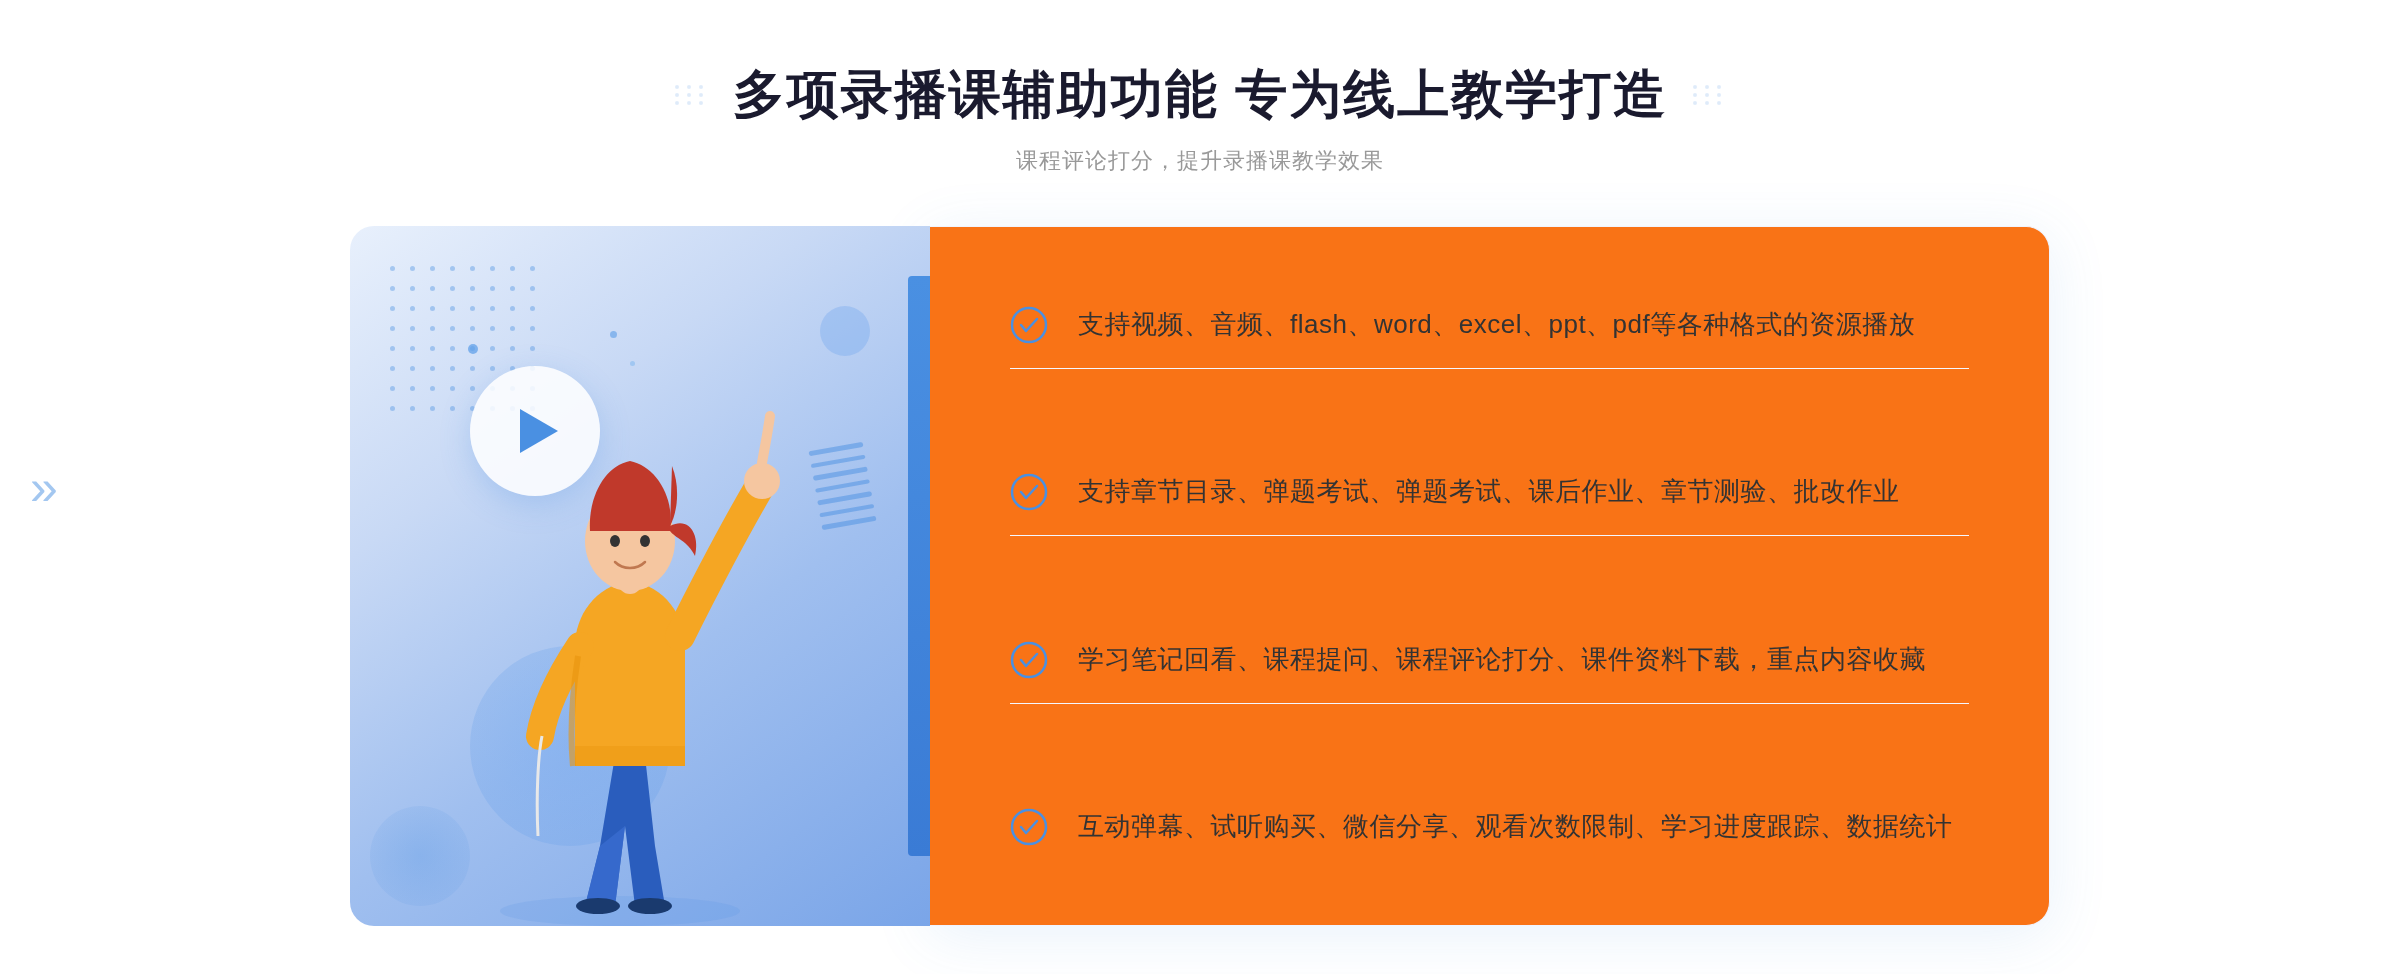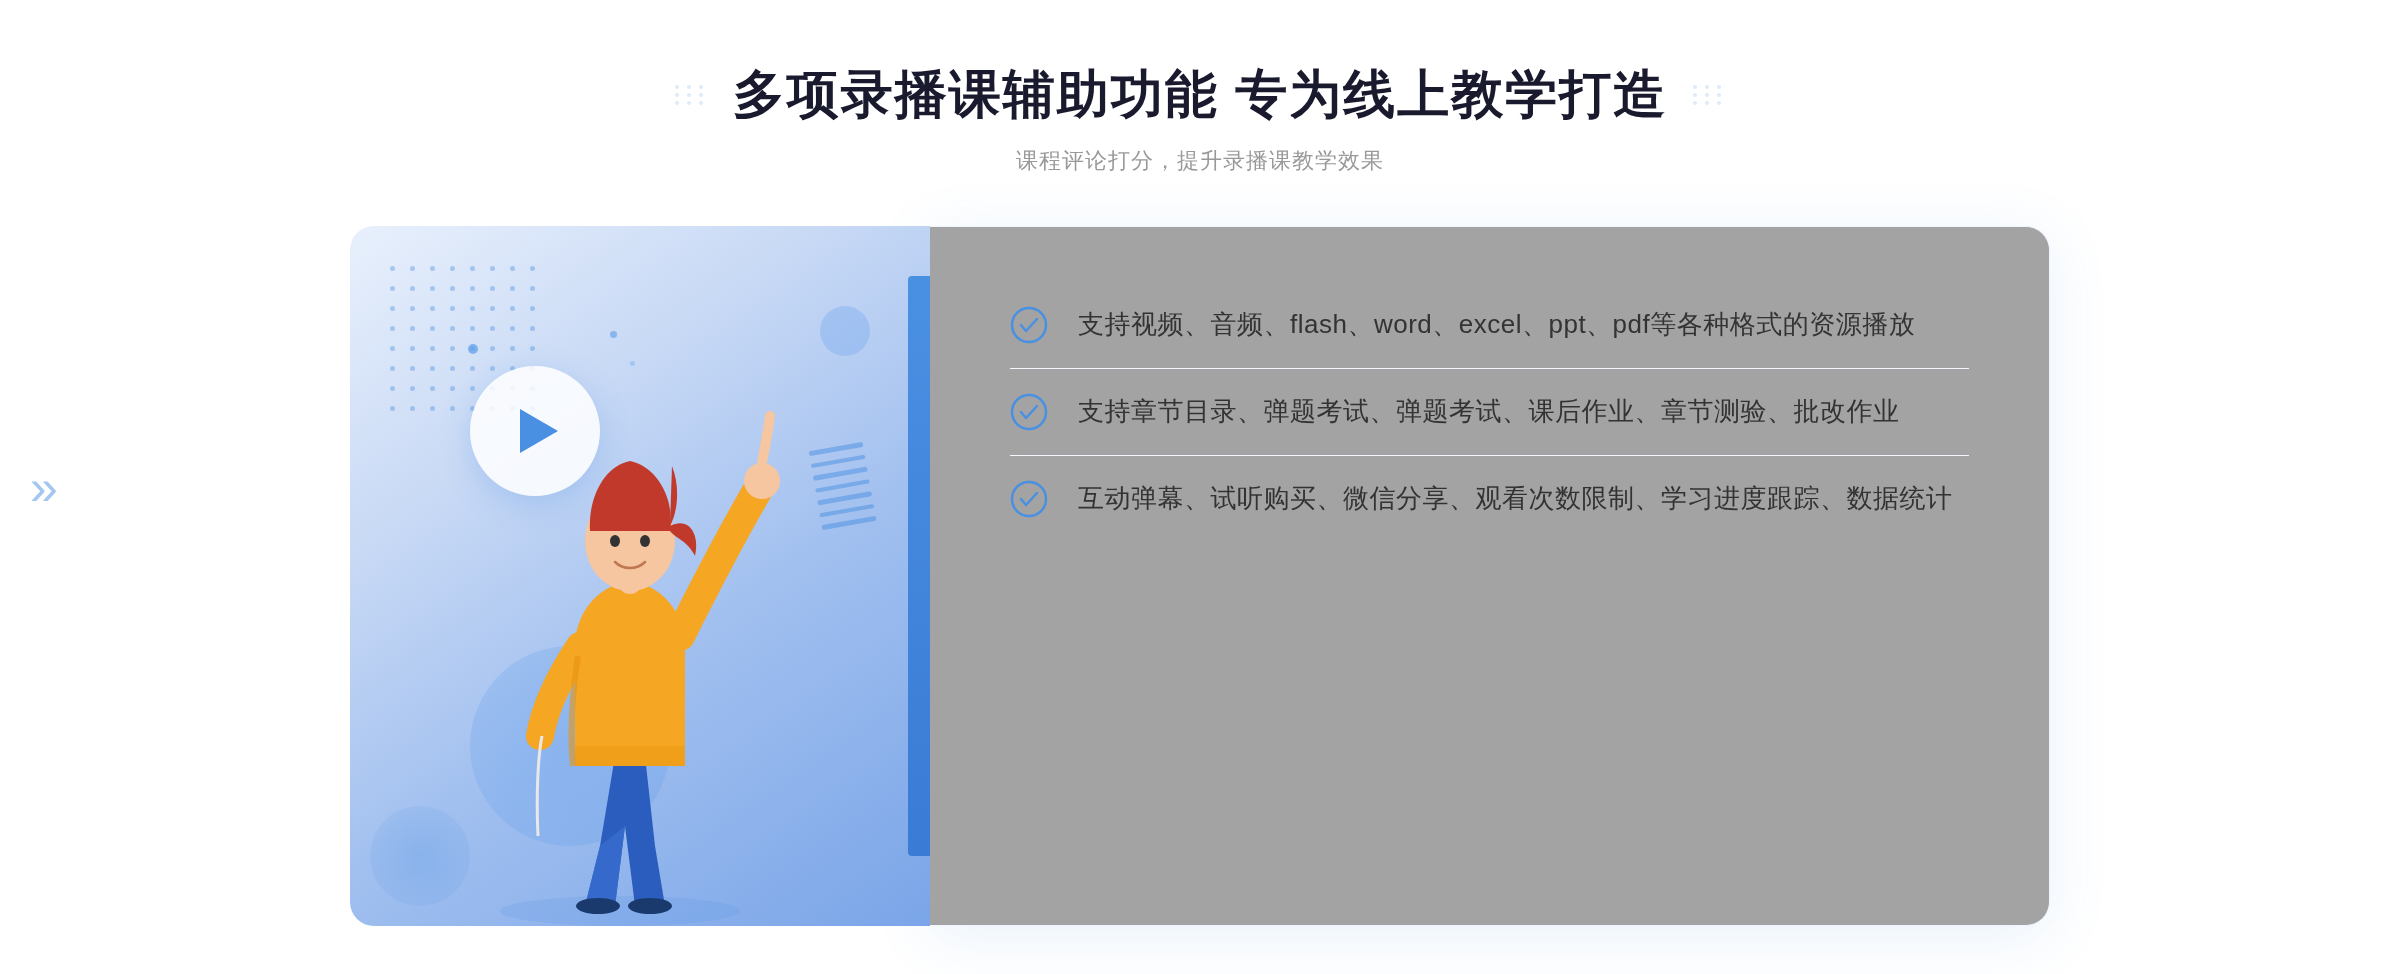--- a/index.html
+++ b/index.html
@@ -180,26 +180,27 @@
       position: absolute;
       bottom: 0;
       left: 80px;
       width: 380px;
       height: 560px;
     }
 
     
     .features-panel {
       flex: 1;
-      background: #a3a3a3;
+      background: #f97316;
       border-radius: 0 24px 24px 0;
       box-shadow: 0 10px 60px rgba(74,144,226,0.12);
       padding: 55px 80px;
       display: flex;
       flex-direction: column;
+      justify-content: space-between;
       border: 1px solid #f0f4ff;
       border-left: none;
     }
 
     .feature-item {
       display: flex;
       align-items: flex-start;
       gap: 28px;
       padding: 22px 0;
       border-bottom: 1px solid #f5f7ff;
@@ -446,27 +447,36 @@
       <div class="feature-item">
         <div class="check-icon">
           <svg viewBox="0 0 38 38" width="38" height="38" xmlns="http://www.w3.org/2000/svg">
             <circle cx="19" cy="19" r="17" fill="none" stroke="#4a90e2" stroke-width="2.5"></circle>
             <polyline points="11,19 16,25 27,13" fill="none" stroke="#4a90e2" stroke-width="2.5" stroke-linecap="round" stroke-linejoin="round"></polyline>
           </svg>
         </div>
         <p class="feature-text">支持章节目录、弹题考试、弹题考试、课后作业、章节测验、批改作业</p>
       </div>
 
-
       <div class="feature-item">
         <div class="check-icon">
           <svg viewBox="0 0 38 38" width="38" height="38" xmlns="http://www.w3.org/2000/svg">
             <circle cx="19" cy="19" r="17" fill="none" stroke="#4a90e2" stroke-width="2.5"></circle>
             <polyline points="11,19 16,25 27,13" fill="none" stroke="#4a90e2" stroke-width="2.5" stroke-linecap="round" stroke-linejoin="round"></polyline>
           </svg>
         </div>
+        <p class="feature-text">学习笔记回看、课程提问、课程评论打分、课件资料下载，重点内容收藏</p>
+      </div>
+
+      <div class="feature-item">
+        <div class="check-icon">
+          <svg viewBox="0 0 38 38" width="38" height="38" xmlns="http://www.w3.org/2000/svg">
+            <circle cx="19" cy="19" r="17" fill="none" stroke="#4a90e2" stroke-width="2.5"></circle>
+            <polyline points="11,19 16,25 27,13" fill="none" stroke="#4a90e2" stroke-width="2.5" stroke-linecap="round" stroke-linejoin="round"></polyline>
+          </svg>
+        </div>
         <p class="feature-text">互动弹幕、试听购买、微信分享、观看次数限制、学习进度跟踪、数据统计</p>
       </div>
 
     </div>
   </div>
 
 </div>
 
 </body></html>

